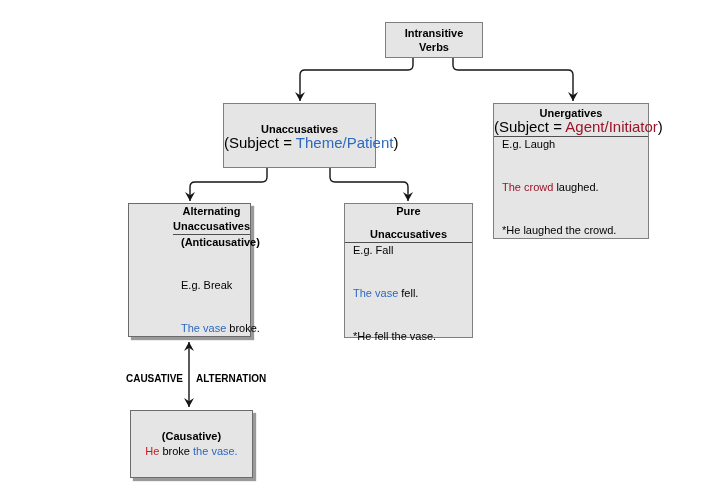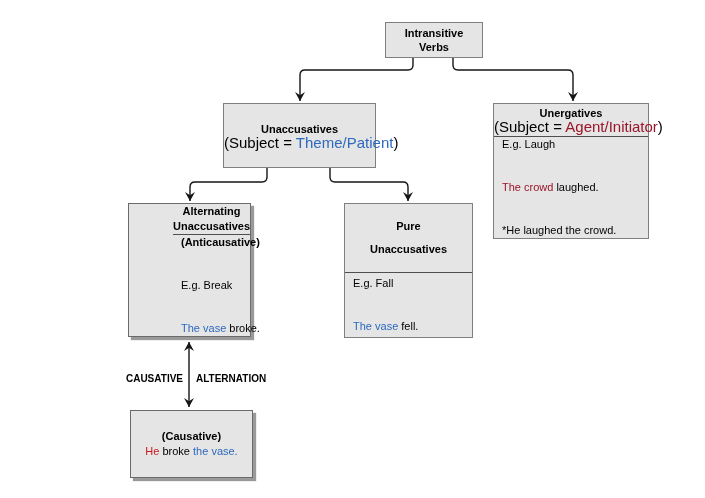--- a/index.html
+++ b/index.html
@@ -90,20 +90,21 @@
   </div>
 
   <div class="box" style="left:344px;top:203px;width:129px;height:135px;">
     <div class="sect ctr" style="height:68px;gap:8px;">
       <div class="title lh15">Pure</div>
       <div class="title lh15">Unaccusatives</div>
     </div>
     <div class="sect grow split lft">
       <div class="ex">E.g. Fall</div>
       <div class="ex"><span class="c-blue" style="color: rgb(45, 105, 190);">The vase</span><span> fell.</span></div>
+      <div class="ex">*He fell the vase.</div>
     </div>
   </div>
 
   <div class="box shadowed" style="left:130px;top:410px;width:123px;height:68px;">
     <div class="sect grow ctr">
       <div class="ex title lh15">(Causative)</div>
       <div class="ex ctr"><span class="c-red" style="color: rgb(200, 26, 30);">He</span><span> broke </span><span class="c-blue" style="color: rgb(45, 105, 190);">the vase.</span></div>
     </div>
   </div>
 

